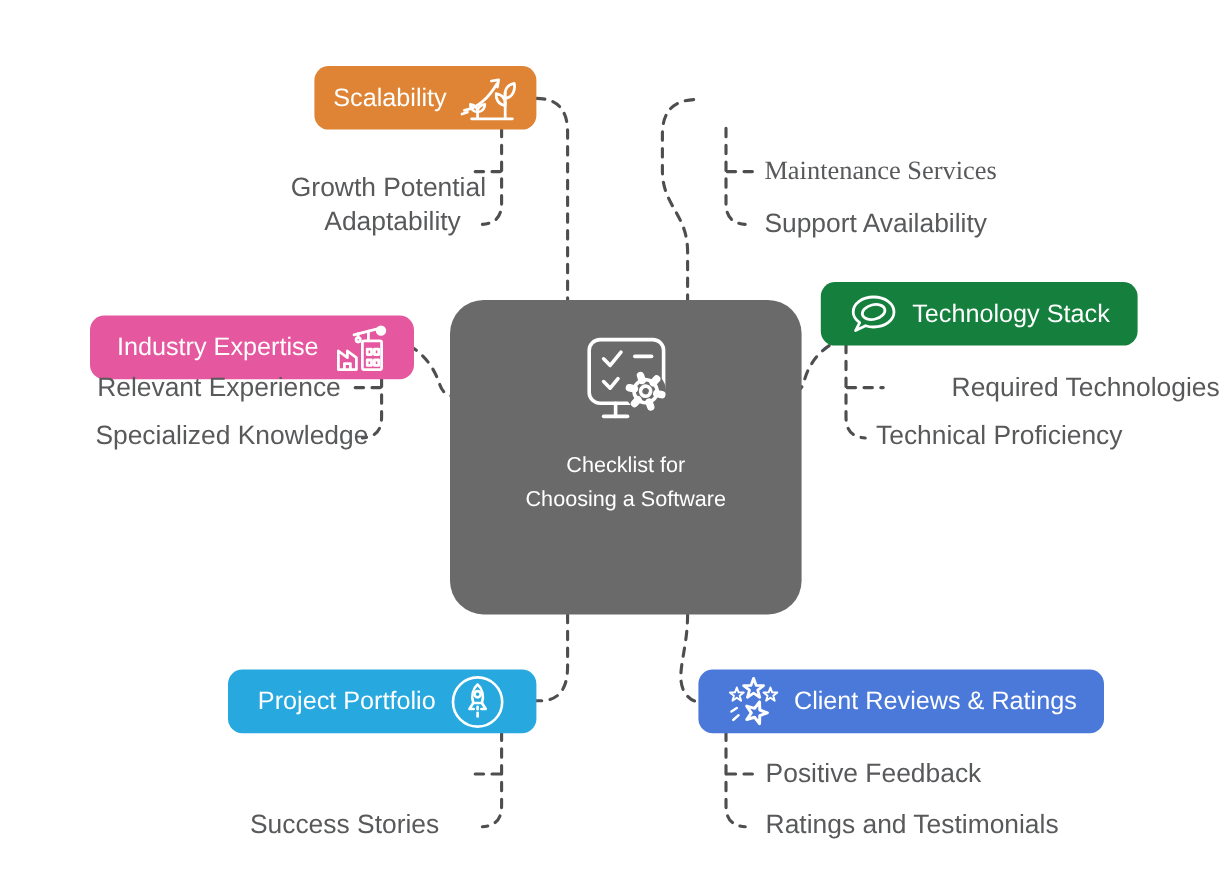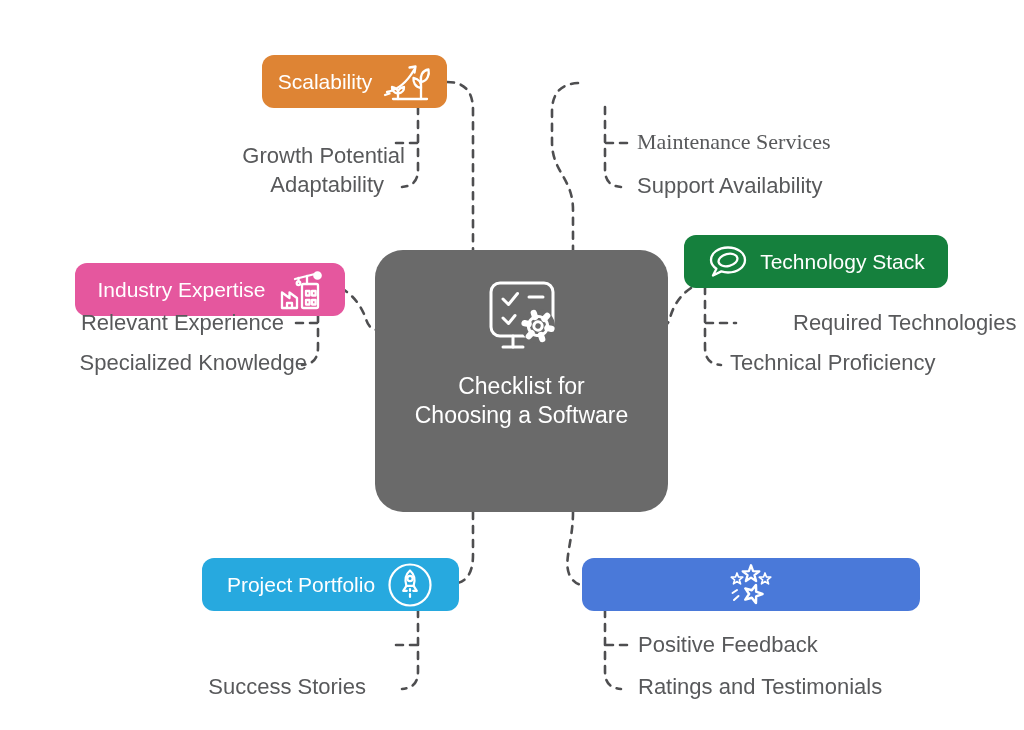--- a/index.html
+++ b/index.html
@@ -9,26 +9,26 @@
   .connectors path{stroke:#4E4E50;stroke-width:2.6;fill:none;stroke-dasharray:7 7;stroke-linecap:round;}
   .box{position:absolute;z-index:2;display:flex;align-items:center;justify-content:center;gap:11px;
        height:53px;border-radius:12px;color:#fff;font-size:21px;padding:0 10px;box-sizing:border-box;
        white-space:nowrap;}
   .box .icon{flex:0 0 auto;display:flex;}
   .box .icon svg{display:block;}
   #b0{left:262px;top:55px;width:185px;background:#DE8434;}
   #b1{left:578px;top:55px;width:302px;background:#8CC43C;}
   #b2{left:75px;top:235px;width:270px;background:#E5579E;margin-top:28px;}
   #b3{left:684px;top:235px;width:264px;background:#15803d;}
-  #b4{left:190px;top:558px;width:257px;background:#27A9DF;margin-left:12px;}
+  #b4{left:190px;top:558px;width:257px;background:#27A9DF;}
   #b5{left:582px;top:558px;width:338px;background:#4A79D9;}
   .central{position:absolute;z-index:2;left:375px;top:250px;width:293px;height:262px;background:#6A6A6A;
        border-radius:28px;display:flex;flex-direction:column;align-items:center;padding-top:28px;
        box-sizing:border-box;color:#fff;}
-  .ctitle{margin-top:10px;font-size:23px;line-height:29px;text-align:center;}
+  .ctitle{margin-top:10px;font-size:18px;line-height:29px;text-align:center;}
   .sub{position:absolute;z-index:2;font-size:22px;color:#58595B;white-space:nowrap;}
   #s00{right:619px;top:129px;margin-top:14px;} #s01{right:640px;top:172px;}
   #s10{left:637px;top:129px;font-family:Liberation Serif, serif;}  #s11{left:637px;top:173px;}
   #s20{right:740px;top:310px;} #s21{right:717px;top:350px;}
   #s30{left:745px;top:310px;margin-left:48px;}  #s31{left:730px;top:350px;}
   #s40{right:631px;top:632px;} #s41{right:658px;top:674px;}
   #s50{left:638px;top:632px;text-align:center;}  #s51{left:638px;top:674px;}
 </style>
 </head>
 <body>
@@ -167,20 +167,21 @@
         <g stroke="#fff" stroke-width="2" fill="none" stroke-linecap="round" stroke-linejoin="round">
           <path d="M0 -7.6 L1.84 -2.54 L7.23 -2.35 L2.98 0.97 L4.47 6.15 L0 3.14 L-4.47 6.15 L-2.98 0.97 L-7.23 -2.35 L-1.84 -2.54 Z" transform="translate(23 11) scale(1.15)"></path>
           <path d="M0 -7.6 L1.84 -2.54 L7.23 -2.35 L2.98 0.97 L4.47 6.15 L0 3.14 L-4.47 6.15 L-2.98 0.97 L-7.23 -2.35 L-1.84 -2.54 Z" transform="translate(9 16) scale(0.8)"></path>
           <path d="M0 -7.6 L1.84 -2.54 L7.23 -2.35 L2.98 0.97 L4.47 6.15 L0 3.14 L-4.47 6.15 L-2.98 0.97 L-7.23 -2.35 L-1.84 -2.54 Z" transform="translate(37 16) scale(0.8)"></path>
           <path d="M0 -7.6 L1.84 -2.54 L7.23 -2.35 L2.98 0.97 L4.47 6.15 L0 3.14 L-4.47 6.15 L-2.98 0.97 L-7.23 -2.35 L-1.84 -2.54 Z" transform="translate(25 31) scale(1.25) rotate(18)"></path>
           <path d="M9 27 L4.5 30"></path>
           <path d="M10.5 33 L6 37"></path>
         </g>
       </svg>
     </span>
+    <span>Client Reviews &amp; Ratings</span>
   </div>
 
   <div class="sub" id="s00">Growth Potential</div>
   <div class="sub" id="s01">Adaptability</div>
   <div class="sub" id="s10">Maintenance Services</div>
   <div class="sub" id="s11">Support Availability</div>
   <div class="sub" id="s20">Relevant Experience</div>
   <div class="sub" id="s21">Specialized Knowledge</div>
   <div class="sub" id="s30">Required Technologies</div>
   <div class="sub" id="s31">Technical Proficiency</div>

